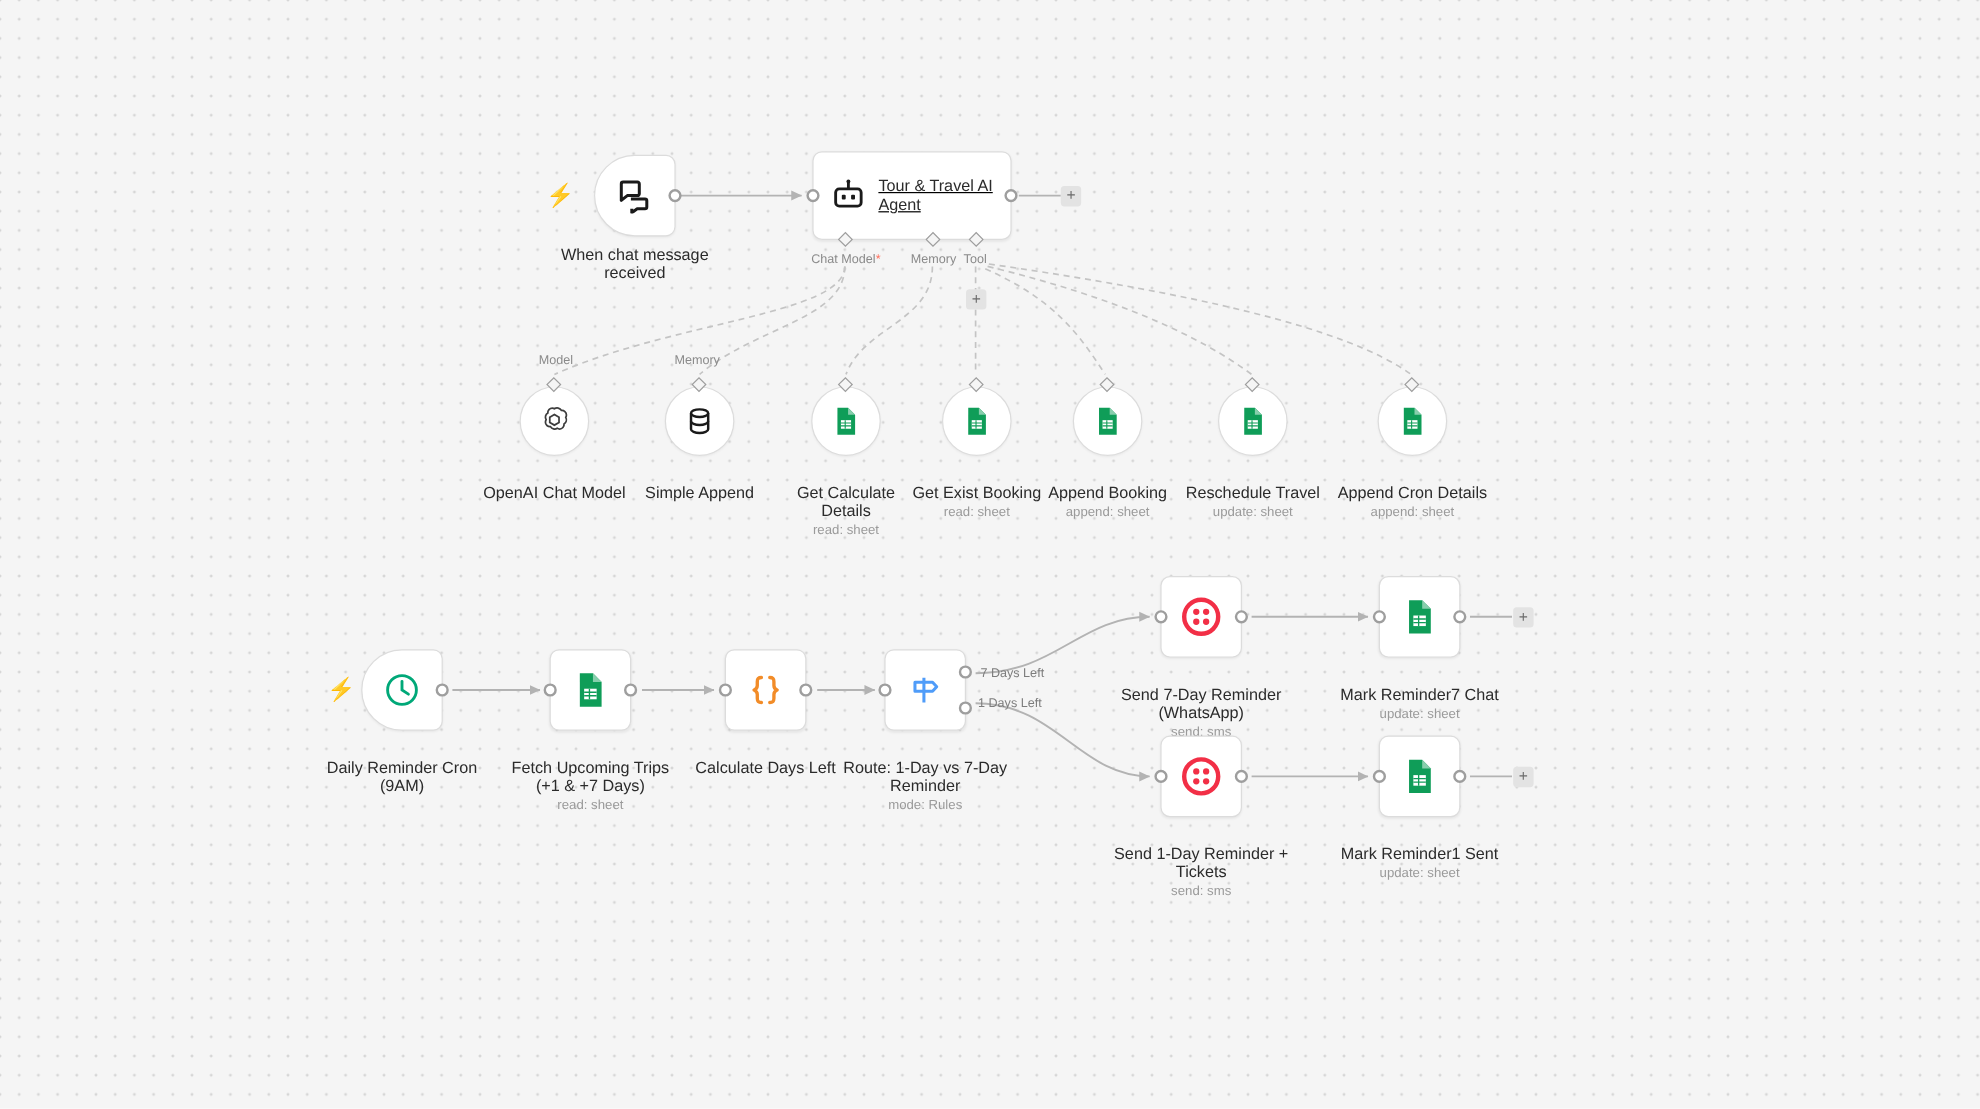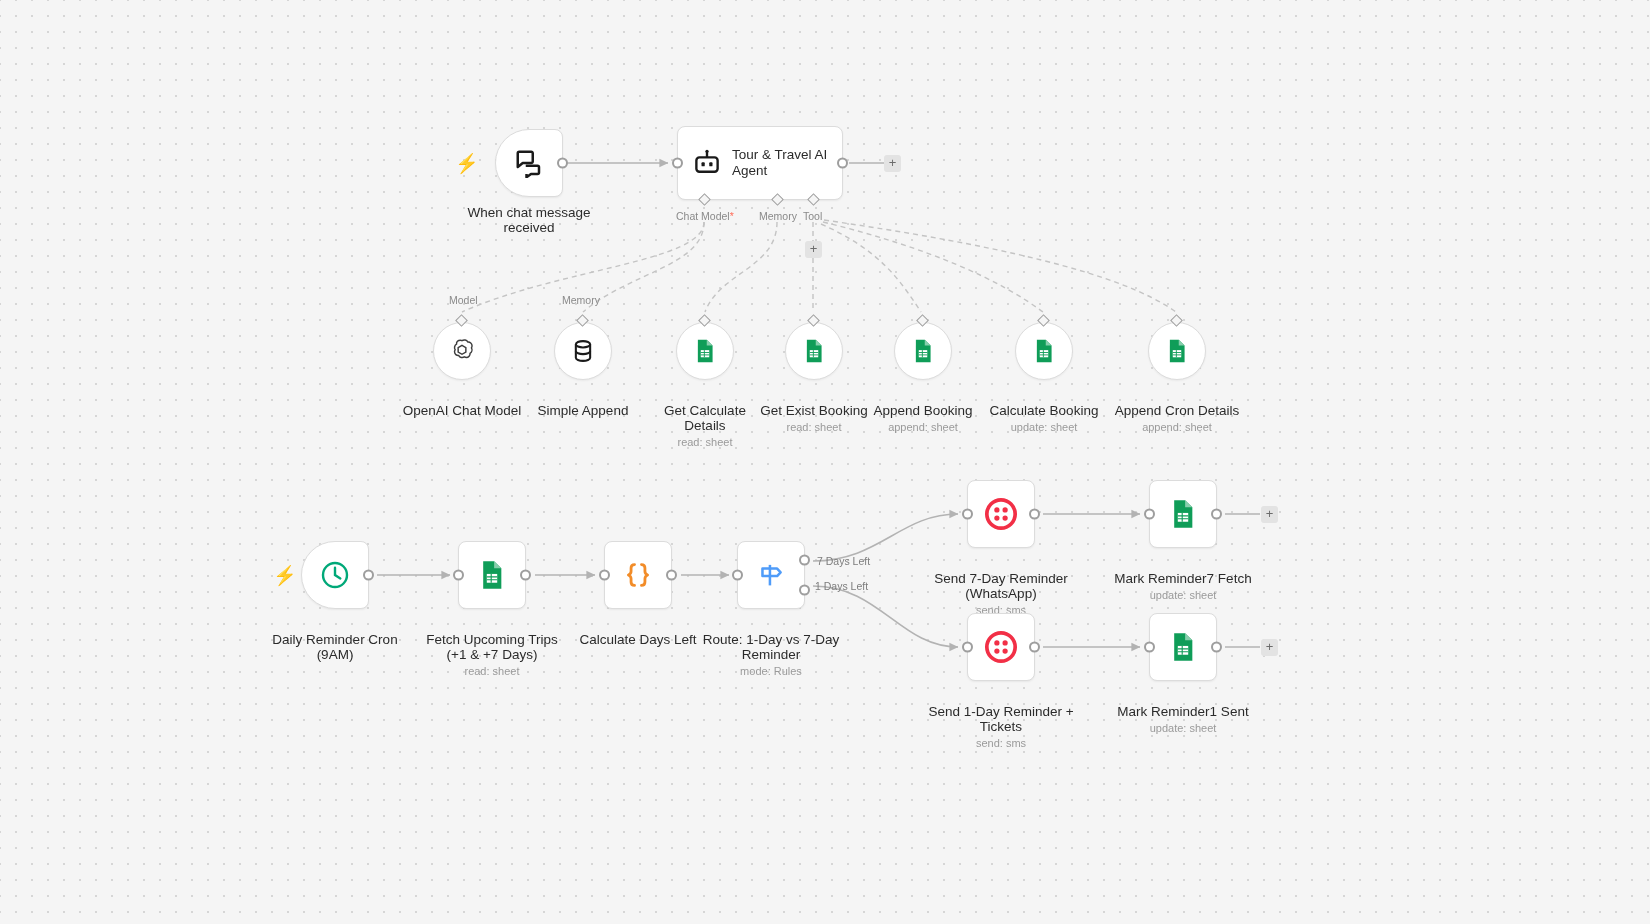--- a/index.html
+++ b/index.html
@@ -16,21 +16,21 @@
       radial-gradient(circle, #d6d6d6 1px, rgba(0,0,0,0) 1.4px);
     background-size: 16px 16px;
     background-position: 8px 8px;
   }
   
   #wires { position: absolute; inset: 0; width: 1650px; height: 924px; pointer-events: none; }
 
   
   .node {
     position: absolute;
-    display: flex; align-items: center; justify-content: flex-start;
+    display: flex; align-items: center; justify-content: flex-start; text-decoration: underline;
   }
   .nbox {
     background: #ffffff;
     border: 1px solid #dcdcdc;
     border-radius: 8px;
     box-shadow: 0 1px 2px rgba(0,0,0,.06);
     display: flex; align-items: center; justify-content: center;
     position: relative;
   }
   .nbox.trigger { border-top-left-radius: 34px; border-bottom-left-radius: 34px; }
@@ -303,21 +303,21 @@
         <svg class="gi" width="26" height="26" viewBox="0 0 24 24">
           <path d="M5.4 1.6h8.2L19 7v15.4H5.4z" fill="#0f9d58"></path>
           <path d="M13.6 1.6L19 7h-5.4z" fill="#87ceac"></path>
           <rect x="8.1" y="11.2" width="7.8" height="6.6" fill="#fff"></rect>
           <path d="M8.1 13.4h7.8M8.1 15.6h7.8M11.4 11.2v6.6" stroke="#0f9d58" stroke-width="0.85"></path>
         </svg>
       </span>
       <span class="diamond" style="left:50%; margin-left:-5px; top:-6px;"></span>
     </div>
     <div class="caption">
-      <span>Calculate Booking</span>
+      <span>Reschedule Travel</span>
       <span class="subcaption">update: sheet</span>
     </div>
   </div>
 
   <div class="node" style="left:1148px; top:322px;">
     <div class="ncircle">
       <span>
         <svg class="gi" width="26" height="26" viewBox="0 0 24 24">
           <path d="M5.4 1.6h8.2L19 7v15.4H5.4z" fill="#0f9d58"></path>
           <path d="M13.6 1.6L19 7h-5.4z" fill="#87ceac"></path>
@@ -439,21 +439,21 @@
           <path d="M5.4 1.6h8.2L19 7v15.4H5.4z" fill="#0f9d58"></path>
           <path d="M13.6 1.6L19 7h-5.4z" fill="#87ceac"></path>
           <rect x="8.1" y="11.2" width="7.8" height="6.6" fill="#fff"></rect>
           <path d="M8.1 13.4h7.8M8.1 15.6h7.8M11.4 11.2v6.6" stroke="#0f9d58" stroke-width="0.85"></path>
         </svg>
       </span>
       <span class="port in"></span>
       <span class="port out"></span>
     </div>
     <div class="caption">
-      <span>Mark Reminder7 Fetch</span>
+      <span>Mark Reminder7 Chat</span>
       <span class="subcaption">update: sheet</span>
     </div>
   </div>
 
   <div class="plusbtn" style="left:1261px; top:506px;">+</div>
 
   <div class="node" style="left:967px; top:613px;">
     <div class="nbox sq">
       <span>
         <svg class="gi" width="34" height="34" viewBox="0 0 24 24">

